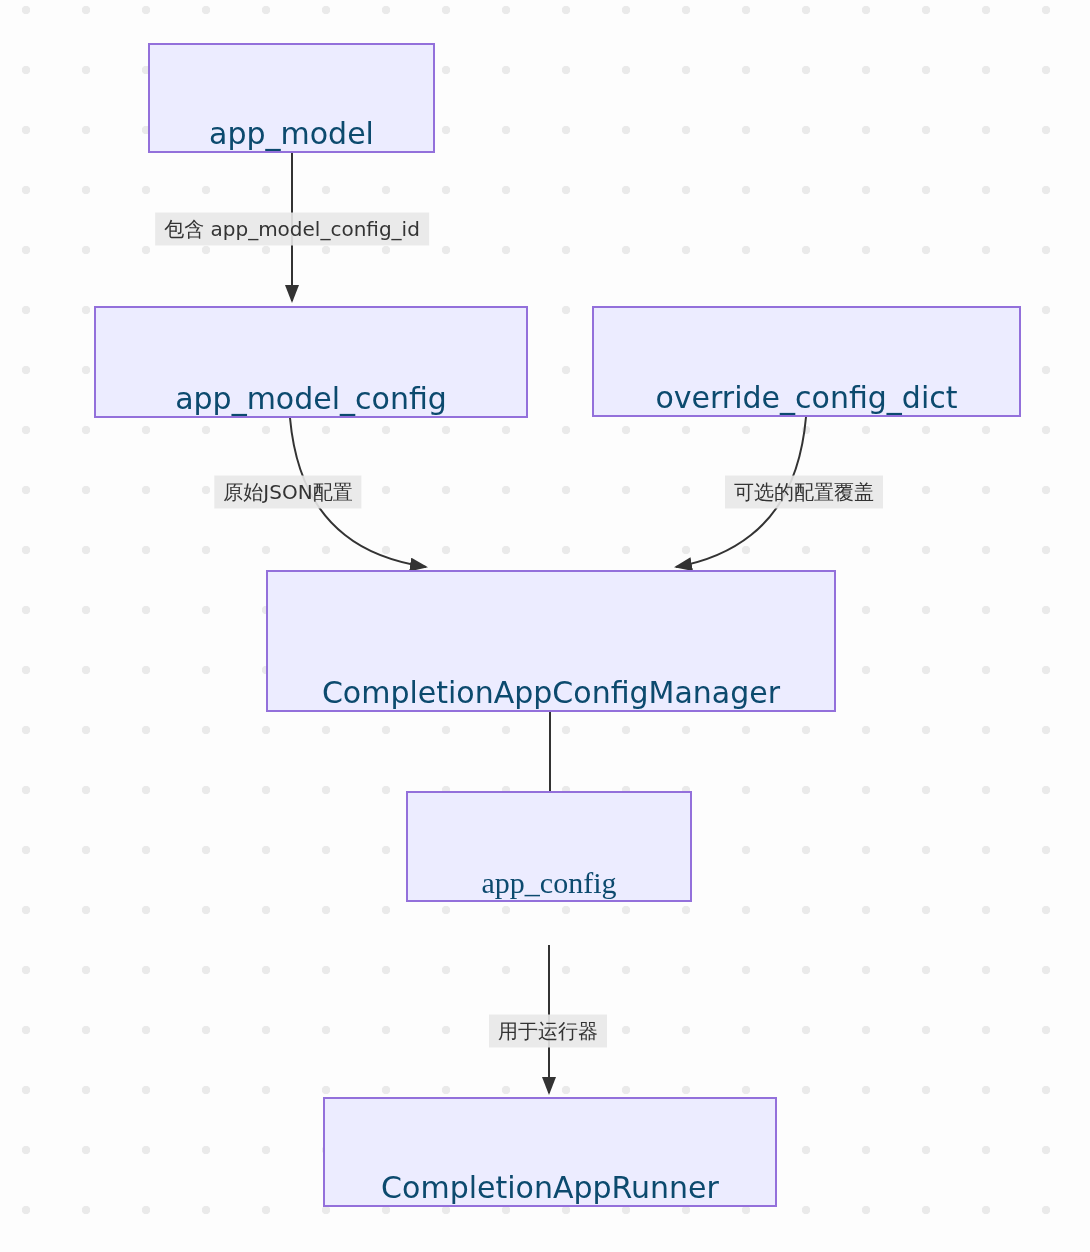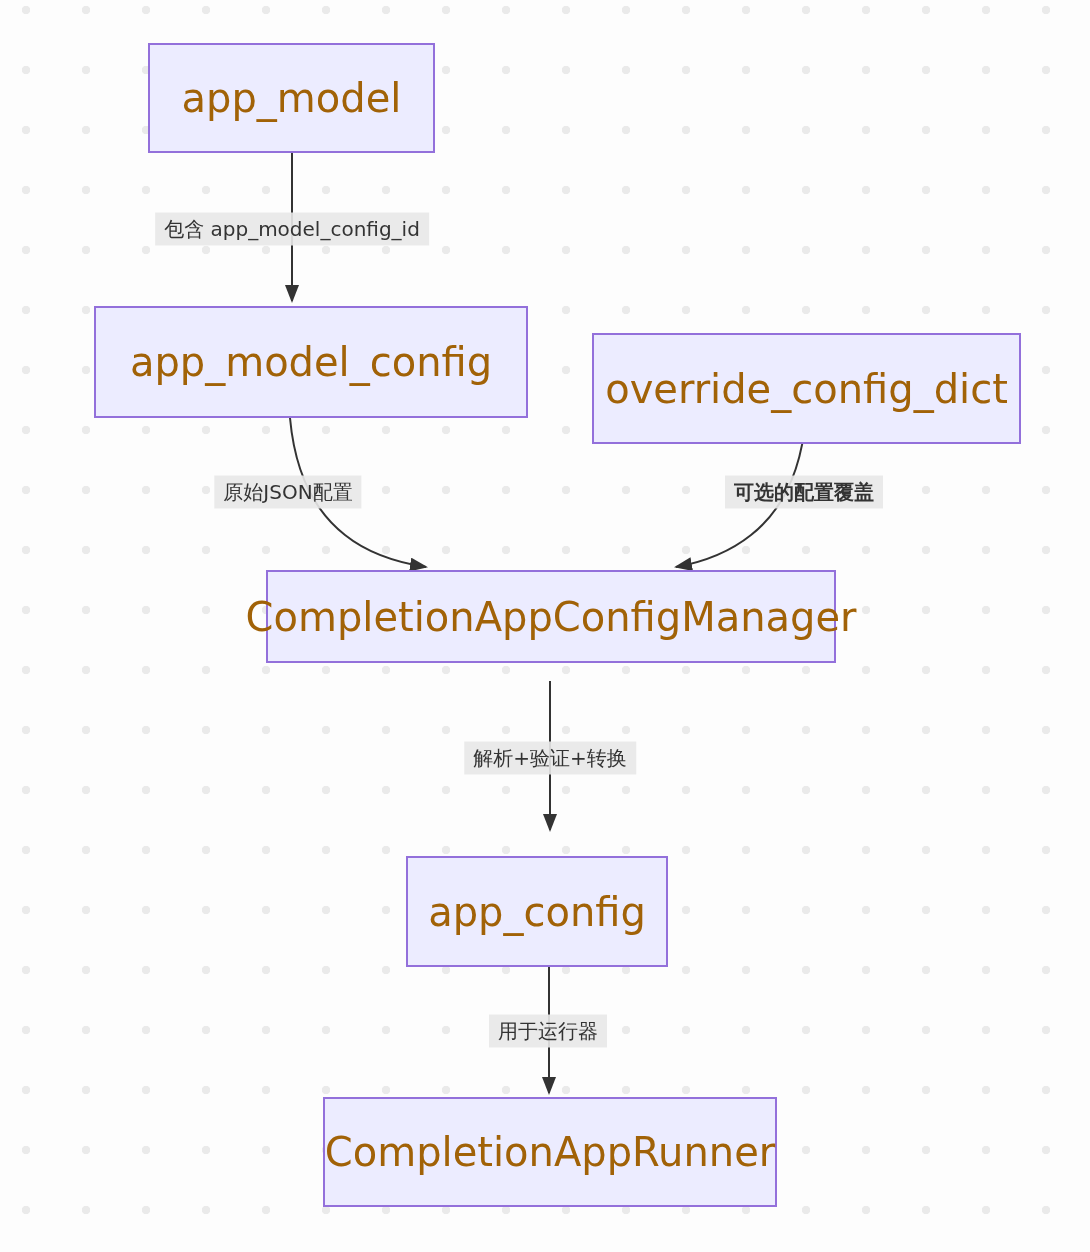--- a/index.html
+++ b/index.html
@@ -25,48 +25,48 @@
     left: 0;
     top: 0;
     width: 1090px;
     height: 1252px;
   }
   .node {
     position: absolute;
     box-sizing: border-box;
     background: #ECECFF;
     border: 2px solid #9370DB;
-    color: #a16207;
+    color: #0c4a6e;
     display: flex;
-    align-items: center;
+    align-items: flex-end;
     justify-content: center;
-    font-size: 40px;
+    font-size: 30px;
     text-align: center;
     white-space: nowrap;
   }
   .edge-label {
     position: absolute;
     transform: translate(-50%, -50%);
     background: rgba(232,232,232,0.9);
     color: #333333;
     font-size: 20px;
     line-height: 1.35;
     padding: 3px 9px;
     white-space: nowrap;
     text-align: center;
   }
   .n1 { left: 148px; top: 43px;   width: 287px; height: 110px; }
   .n2 { left: 94px;  top: 306px;  width: 434px; height: 112px; }
-  .n3 { left: 592px; top: 306px;  width: 429px; height: 111px; margin-top: 27px; }
-  .n4 { left: 266px; top: 570px;  width: 570px; height: 93px; }
-  .n5 { left: 406px; top: 856px;  width: 262px; height: 111px; }
+  .n3 { left: 592px; top: 306px;  width: 429px; height: 111px; }
+  .n4 { left: 266px; top: 570px;  width: 570px; height: 142px; }
+  .n5 { left: 406px; top: 791px;  width: 286px; height: 111px; font-family: Liberation Serif, serif; }
   .n6 { left: 323px; top: 1097px; width: 454px; height: 110px; }
   .l1 { left: 292px; top: 229px; }
   .l2 { left: 288px; top: 492px; }
-  .l3 { left: 804px; top: 492px; font-weight: bold; }
+  .l3 { left: 804px; top: 492px; }
   .l4 { left: 550px; top: 758px; }
   .l5 { left: 548px; top: 1020px; margin-top: 11px; }
 </style>
 </head>
 <body>
 
 <div class="canvas">
 
   <svg class="edge-layer" viewBox="0 0 1090 1252" xmlns="http://www.w3.org/2000/svg">
     <defs>
@@ -109,17 +109,16 @@
   <div class="node n6">
     <span>CompletionAppRunner</span>
   </div>
 
   <div class="edge-label l1">包含 app_model_config_id</div>
 
   <div class="edge-label l2">原始JSON配置</div>
 
   <div class="edge-label l3">可选的配置覆盖</div>
 
-  <div class="edge-label l4">解析+验证+转换</div>
 
   <div class="edge-label l5">用于运行器</div>
 
 </div>
 
 </body></html>

